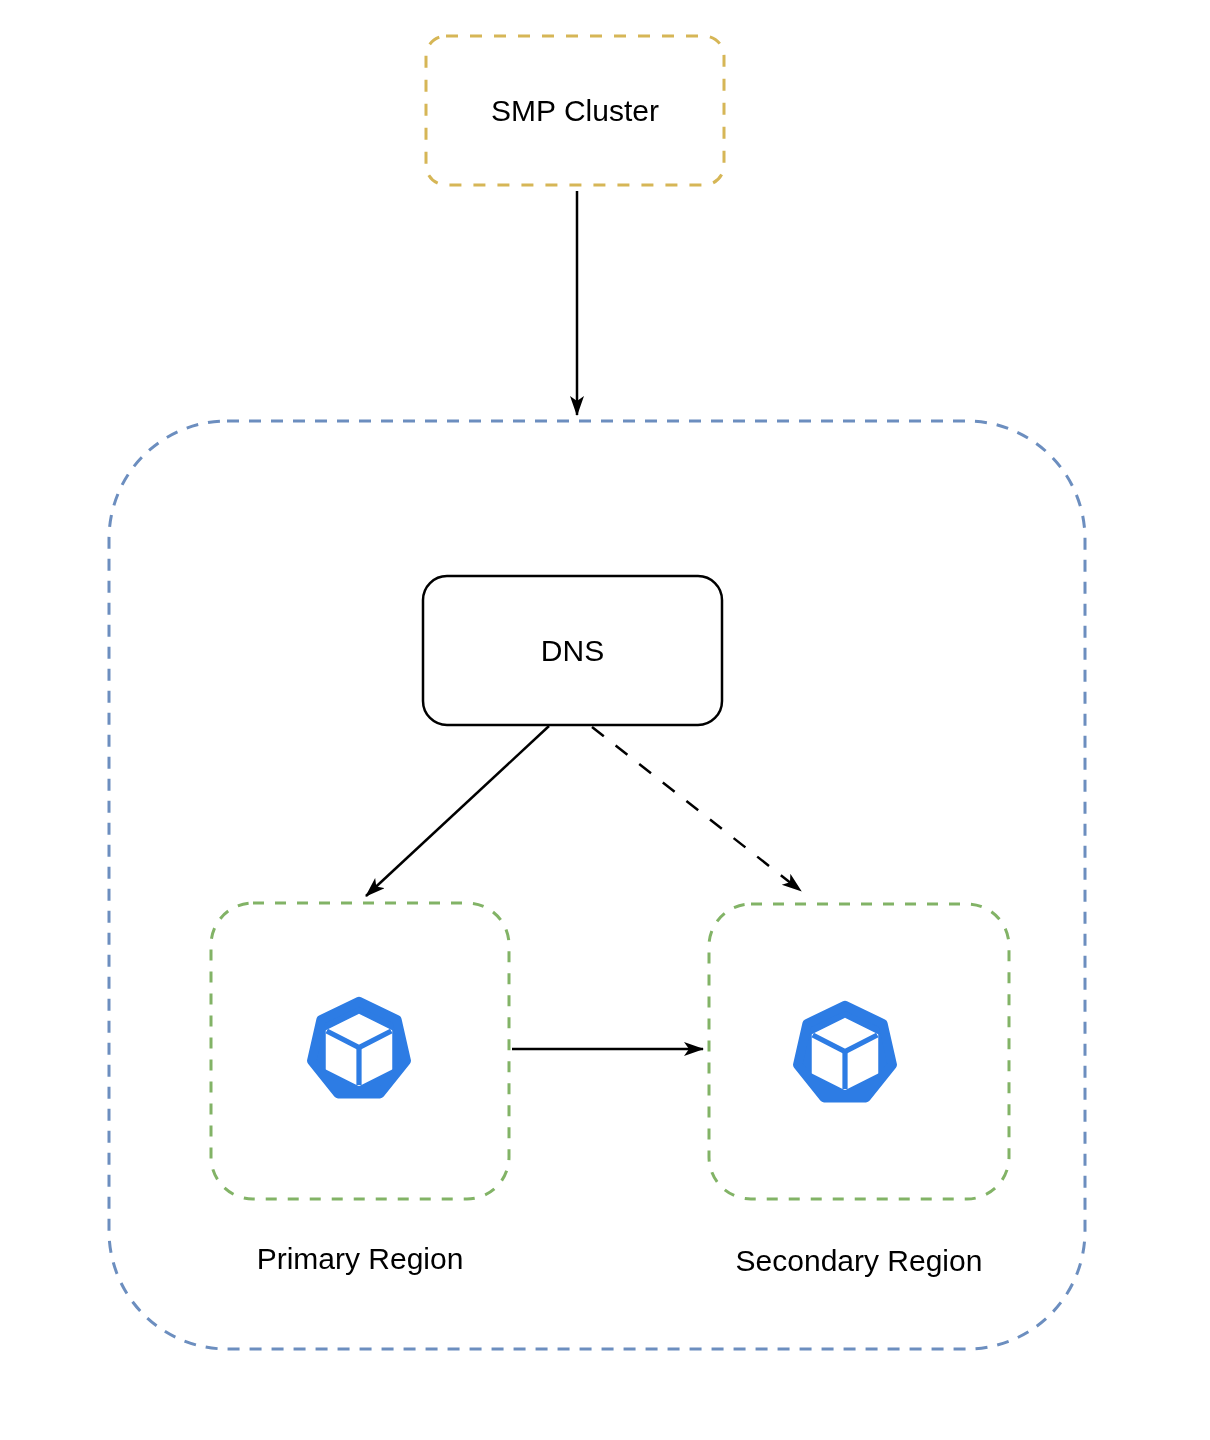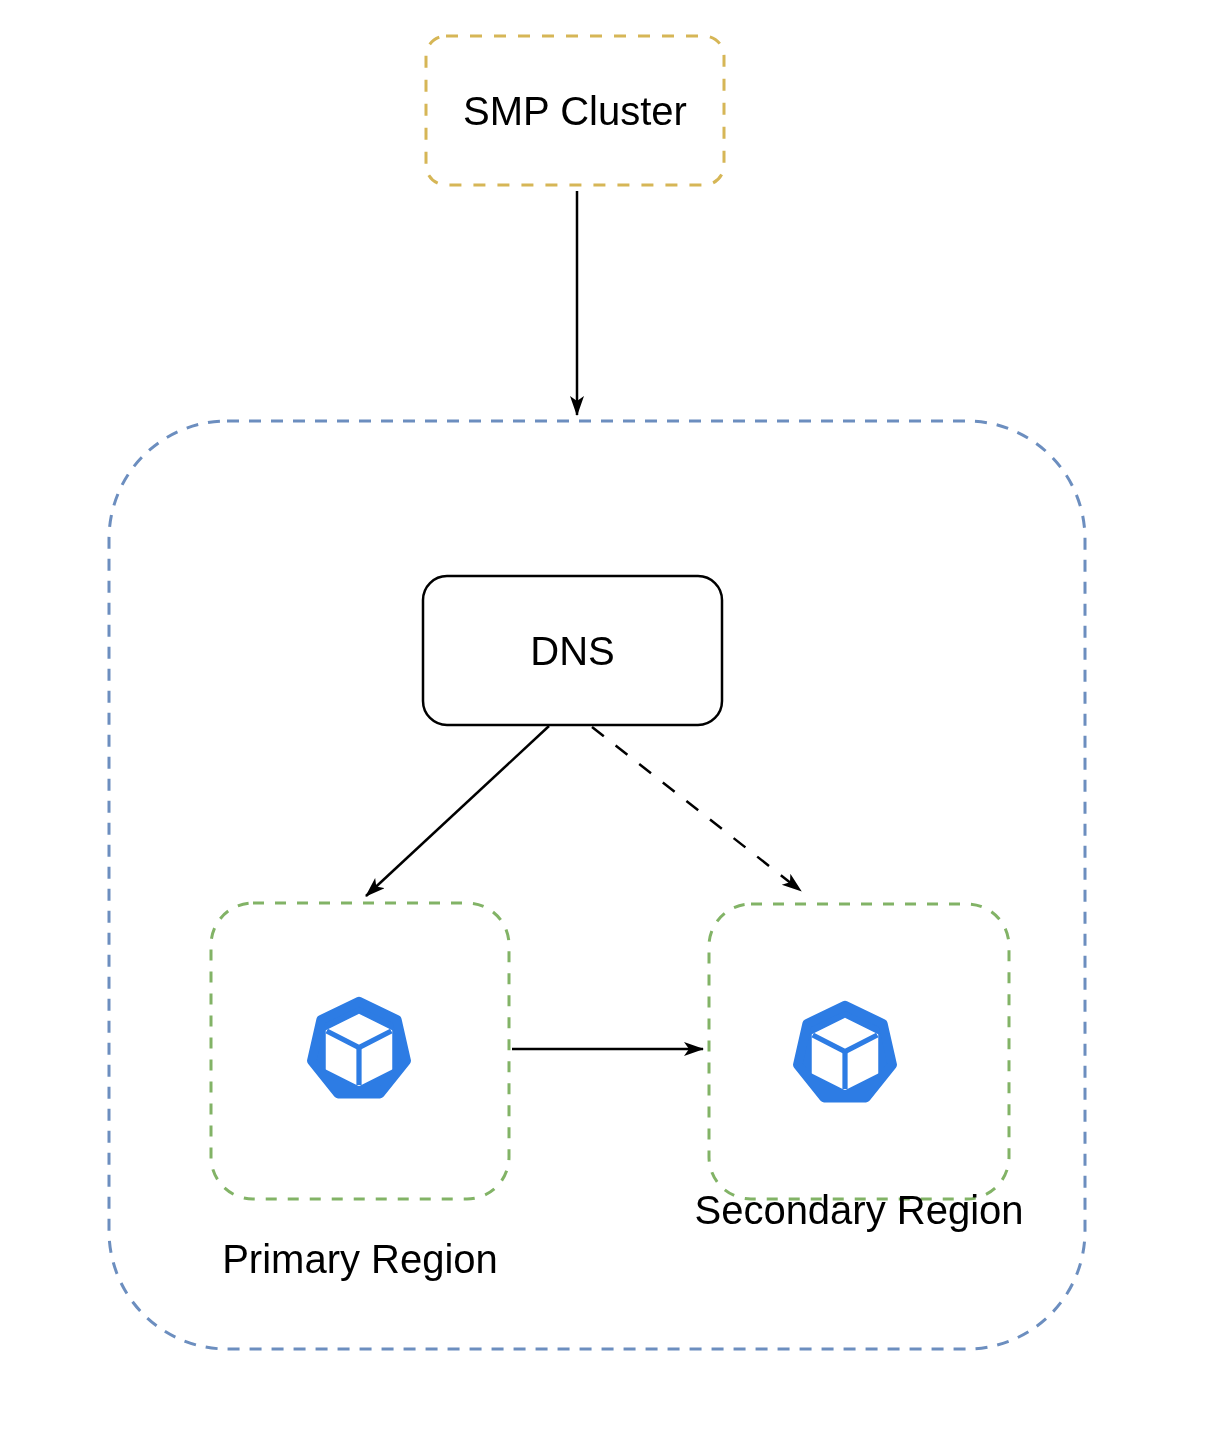--- a/index.html
+++ b/index.html
@@ -19,21 +19,21 @@
   }
   .layer{position:absolute;left:0;top:0;}
   .rect-smp{fill:#ffffff;stroke:var(--smp-border);stroke-width:3;stroke-dasharray:12 12;}
   .rect-container{fill:none;stroke:var(--container-border);stroke-width:3;stroke-dasharray:12 10;}
   .rect-dns{fill:#ffffff;stroke:var(--dns-border);stroke-width:2.5;}
   .rect-region{fill:#ffffff;stroke:var(--region-border);stroke-width:3;stroke-dasharray:11 11;}
   .edge{stroke:var(--edge-color);stroke-width:2.5;fill:none;}
   .edge.dashed{stroke-dasharray:15 15;}
   .node-label{
     position:absolute;display:flex;align-items:center;justify-content:center;
-    color:var(--label-color);font-size:40px;line-height:1.2;text-align:center;
+    color:var(--label-color);font-size:30px;line-height:1.2;text-align:center;
     pointer-events:none;white-space:nowrap;
   }
   .icon-wrap{position:absolute;}
   .hept{fill:var(--icon-blue);stroke:var(--icon-blue);stroke-width:10;stroke-linejoin:round;}
   .cube-face{fill:#ffffff;stroke:#ffffff;stroke-width:2;stroke-linejoin:round;}
   .cube-sep{fill:none;stroke:var(--icon-blue);stroke-width:5.5;stroke-linecap:butt;}
 </style>
 </head>
 <body>
 
@@ -74,15 +74,15 @@
     <path class="cube-sep" d="M26,41 L60,58.5 L94,41"></path>
     <path class="cube-sep" d="M60,58.5 L60,98"></path>
   </svg>
 
   <div class="node-label" style="left:426px;top:36px;width:298px;height:149px;">SMP Cluster</div>
 
   <div class="node-label" style="left:423px;top:576px;width:299px;height:149px;border-radius:27px;">DNS</div>
 
   <div class="node-label" style="left:211px;top:1215px;width:298px;height:40px;margin-top:24px;">Primary Region</div>
 
-  <div class="node-label" style="left:709px;top:1190px;width:300px;height:40px;">Secondary Region</div>
+  <div class="node-label" style="left:709px;top:1241px;width:300px;height:40px;">Secondary Region</div>
 
 </div>
 
 </body></html>

